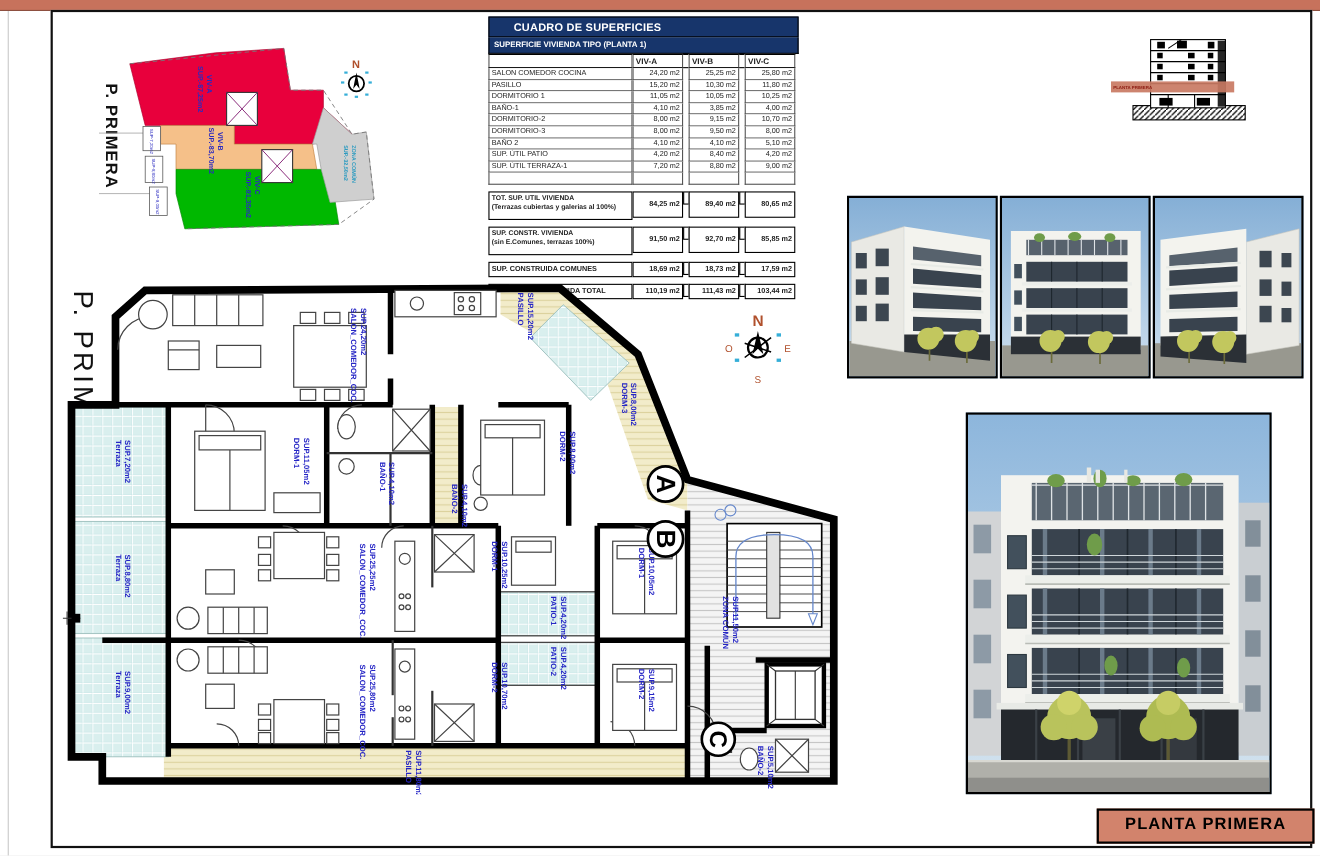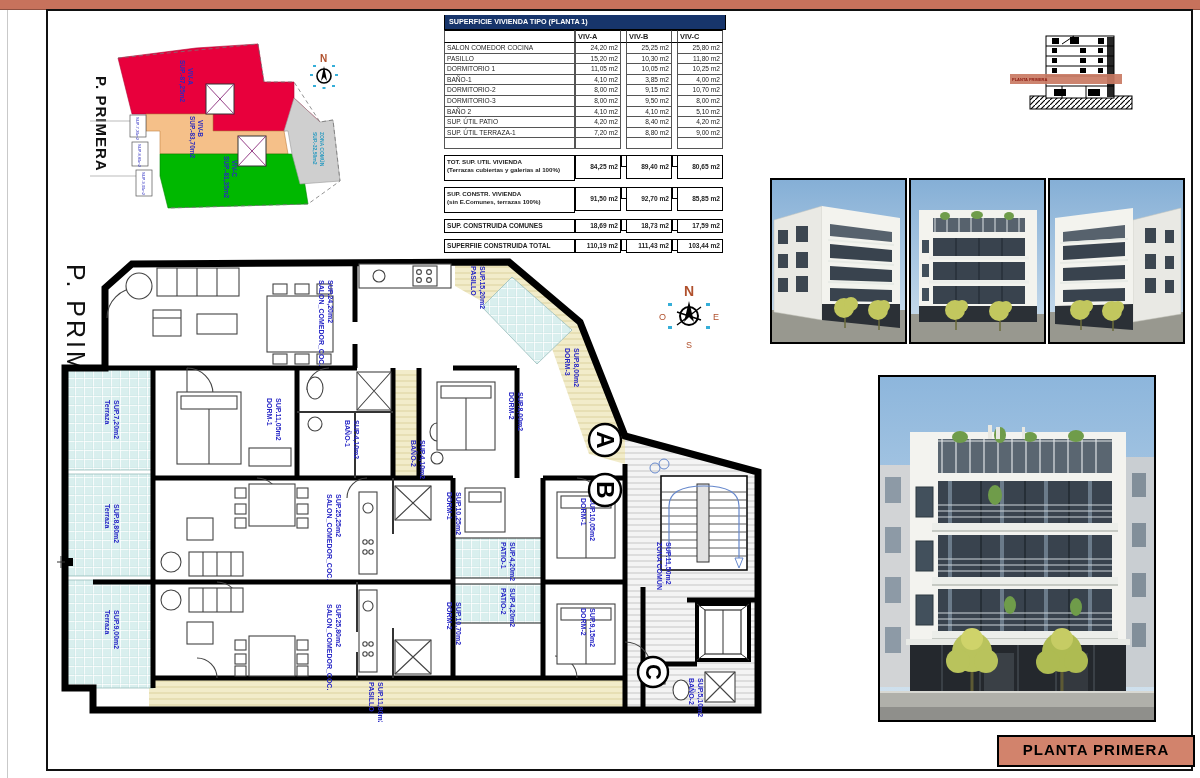--- a/index.html
+++ b/index.html
@@ -103,20 +103,21 @@
           <rect x="-1.5" y="11" width="3" height="2"></rect>
           <rect x="-11" y="-11" width="3" height="2"></rect>
             <rect x="8" y="-11" width="3" height="2"></rect>
           <rect x="-11" y="9" width="3" height="2"></rect>
             <rect x="8" y="9" width="3" height="2"></rect>
         </g>
       </g>
     </svg>
 
     <div class="tbl">
+      <div class="tbl-title">CUADRO DE SUPERFICIES</div>
       <div class="tbl-sub">SUPERFICIE VIVIENDA TIPO  (PLANTA 1)</div>
       <div class="tr hd">
         <div class="td"></div>
         <div class="td">VIV-A</div>
           <div class="td gapc"></div>
         <div class="td">VIV-B</div>
           <div class="td gapc"></div>
         <div class="td">VIV-C</div>
       </div>
       <div class="tr">

